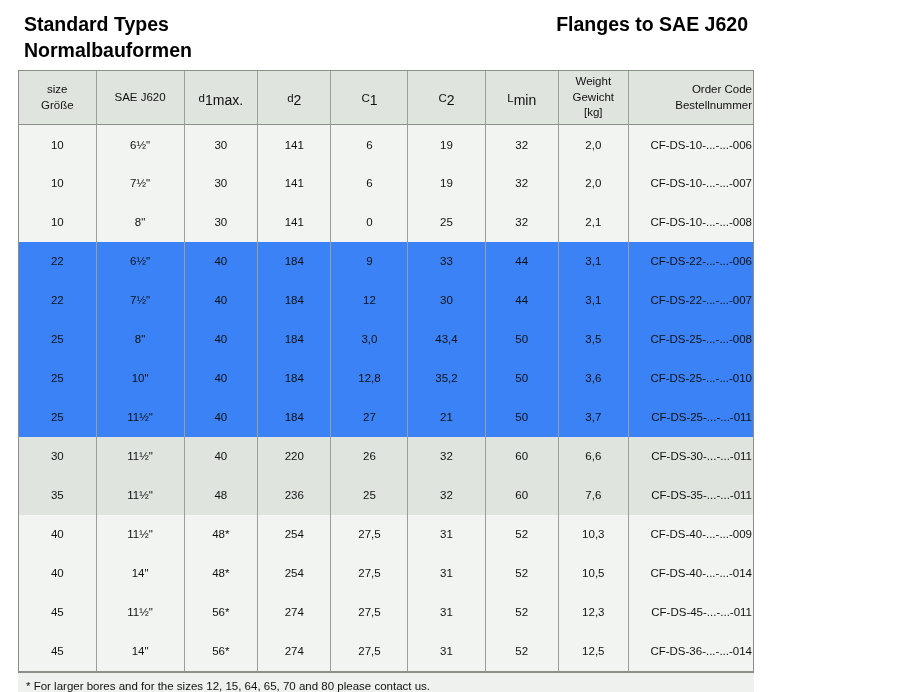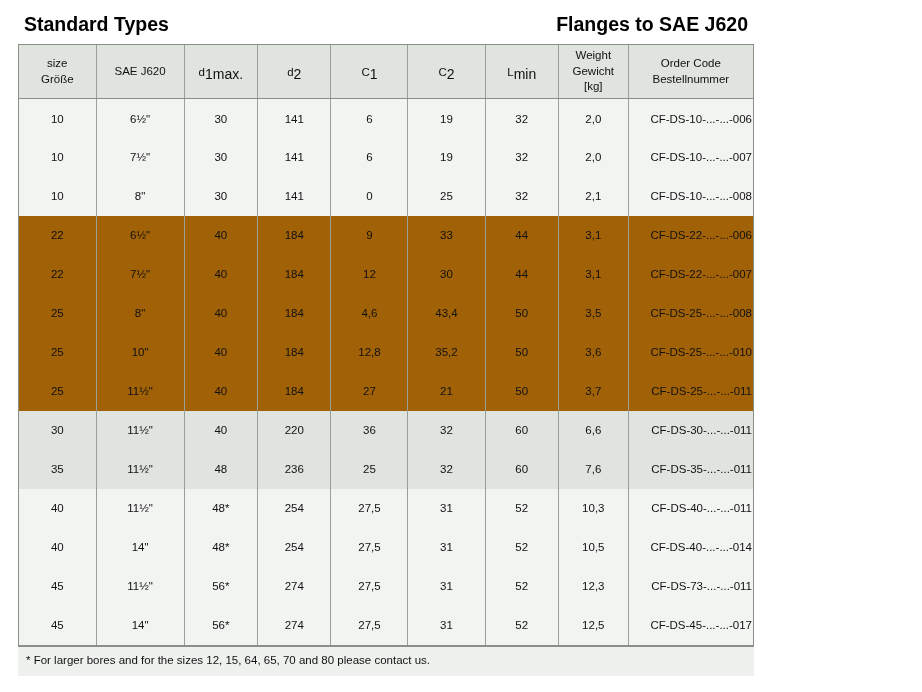--- a/index.html
+++ b/index.html
@@ -55,29 +55,29 @@
   }
   thead th {
     border-bottom: 1px solid #8a8f88;
     background: #dfe4de;
     height: 54px;
     font-weight: normal;
     line-height: 1.35;
     padding: 2px 1px;
   }
   thead tr th:first-child { border-left: none; margin-left: 28px; }
-  thead tr th:last-child { border-right: none; }
+  thead tr th:last-child { border-right: none; text-align: right; }
   tbody td {
     height: 39px;
     padding: 2px 1px;
   }
   tbody tr td:first-child { border-left: none; }
   tbody tr td:last-child { border-right: none; text-align: right; }
   tbody tr.band-a td { background: #f2f4f2; }
-  tbody tr.band-b td { background: #a16207; }
+  tbody tr.band-b td { background: #3b82f6; }
   tbody tr.band-c td { background: #dfe4df; }
   sub {
     font-size: 14px;
     vertical-align: baseline;
     position: relative;
     top: 3px;
   }
   
   .footnotes {
     border-top: 1px solid #8a8f88;
@@ -90,20 +90,21 @@
   .footnotes div { white-space: nowrap; }
 </style>
 </head>
 <body>
 
 <div class="page">
 
   <div class="header">
     <div class="title-block">
       <div>Standard Types</div>
+      <div>Normalbauformen</div>
     </div>
     <div class="title-block right">
       <div>Flanges to SAE J620</div>
     </div>
   </div>
 
   <div class="table-wrap">
     <table>
       <colgroup>
         <col style="width:10.5%">
@@ -205,21 +206,21 @@
             <td>30</td>
             <td>44</td>
             <td>3,1</td>
             <td>CF-DS-22-...-...-007</td>
           </tr>
           <tr class="band-b">
             <td>25</td>
             <td>8"</td>
             <td>40</td>
             <td>184</td>
-            <td>4,6</td>
+            <td>3,0</td>
             <td>43,4</td>
             <td>50</td>
             <td>3,5</td>
             <td>CF-DS-25-...-...-008</td>
           </tr>
           <tr class="band-b">
             <td>25</td>
             <td>10"</td>
             <td>40</td>
             <td>184</td>
@@ -238,21 +239,21 @@
             <td>21</td>
             <td>50</td>
             <td>3,7</td>
             <td>CF-DS-25-...-...-011</td>
           </tr>
           <tr class="band-c">
             <td>30</td>
             <td>11½"</td>
             <td>40</td>
             <td>220</td>
-            <td>36</td>
+            <td>26</td>
             <td>32</td>
             <td>60</td>
             <td>6,6</td>
             <td>CF-DS-30-...-...-011</td>
           </tr>
           <tr class="band-c">
             <td>35</td>
             <td>11½"</td>
             <td>48</td>
             <td>236</td>
@@ -264,21 +265,21 @@
           </tr>
           <tr class="band-a">
             <td>40</td>
             <td>11½"</td>
             <td>48*</td>
             <td>254</td>
             <td>27,5</td>
             <td>31</td>
             <td>52</td>
             <td>10,3</td>
-            <td>CF-DS-40-...-...-011</td>
+            <td>CF-DS-40-...-...-009</td>
           </tr>
           <tr class="band-a">
             <td>40</td>
             <td>14"</td>
             <td>48*</td>
             <td>254</td>
             <td>27,5</td>
             <td>31</td>
             <td>52</td>
             <td>10,5</td>
@@ -286,32 +287,32 @@
           </tr>
           <tr class="band-a">
             <td>45</td>
             <td>11½"</td>
             <td>56*</td>
             <td>274</td>
             <td>27,5</td>
             <td>31</td>
             <td>52</td>
             <td>12,3</td>
-            <td>CF-DS-73-...-...-011</td>
+            <td>CF-DS-45-...-...-011</td>
           </tr>
           <tr class="band-a">
             <td>45</td>
             <td>14"</td>
             <td>56*</td>
             <td>274</td>
             <td>27,5</td>
             <td>31</td>
             <td>52</td>
             <td>12,5</td>
-            <td>CF-DS-45-...-...-017</td>
+            <td>CF-DS-36-...-...-014</td>
           </tr>
         </tbody>
     </table>
   </div>
 
   <div class="footnotes">
     <div>* For larger bores and for the sizes 12, 15, 64, 65, 70 and 80 please contact us.</div>
 
   </div>
 

